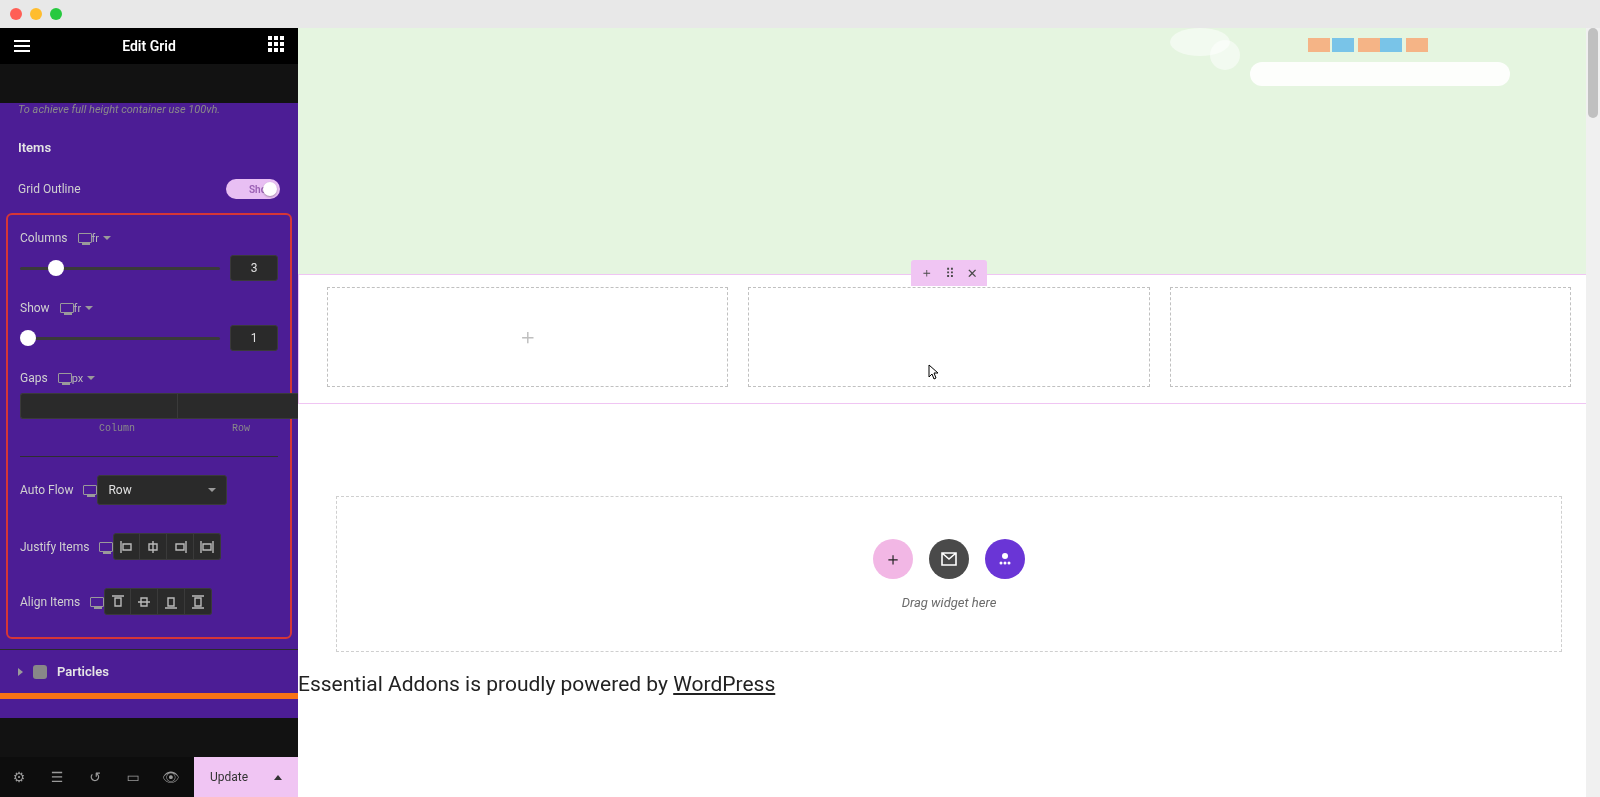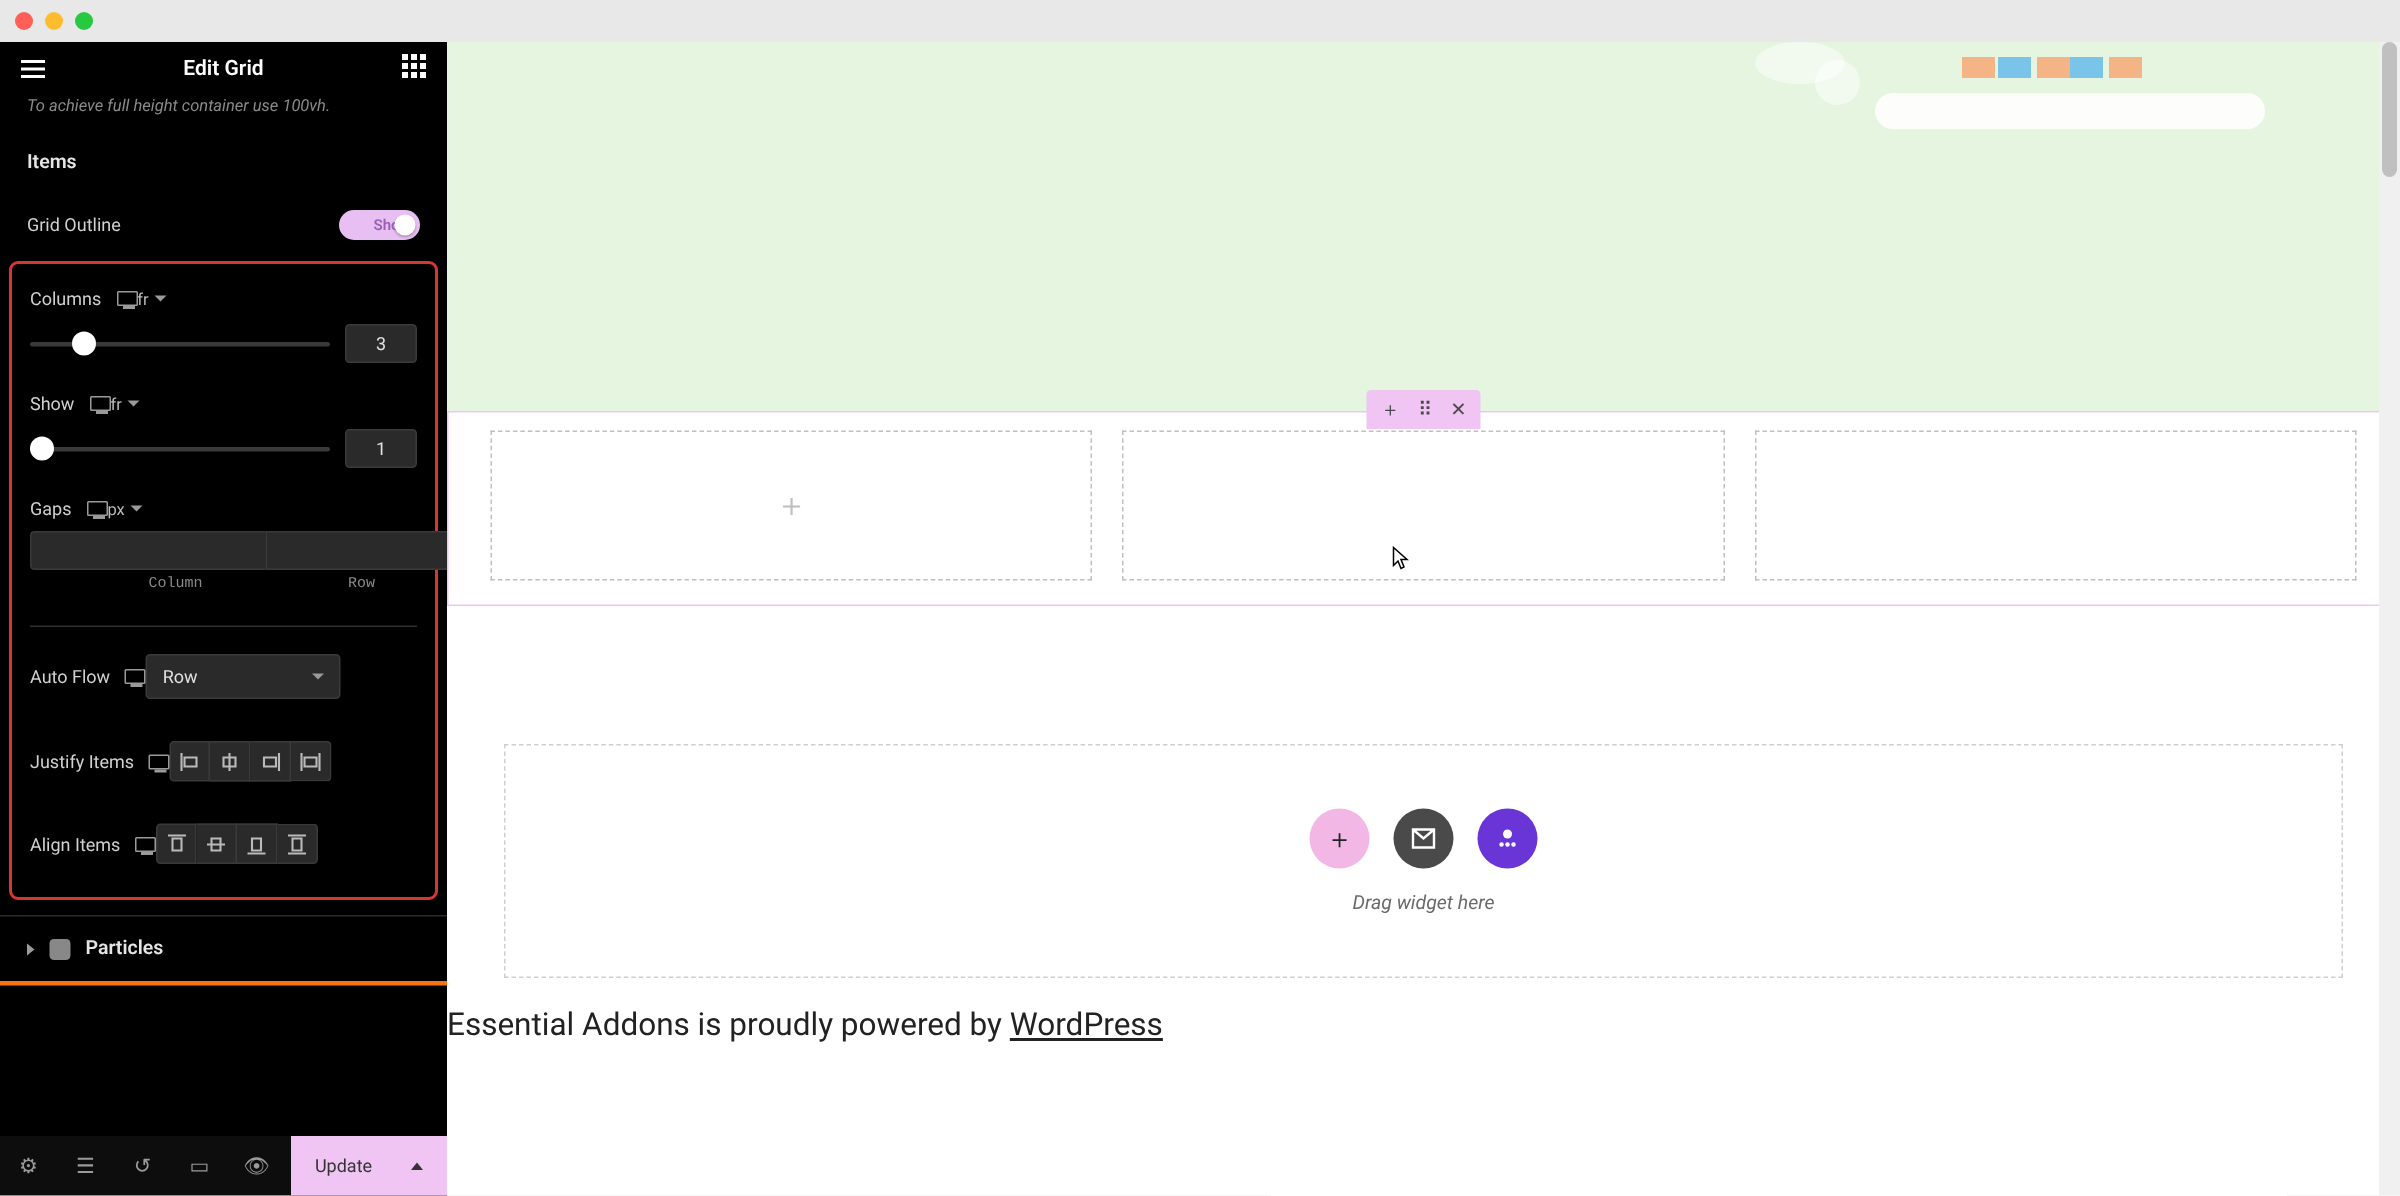--- a/index.html
+++ b/index.html
@@ -6,30 +6,30 @@
 body { background:#e8e8e8; width:1600px; height:797px; overflow:hidden; position:relative; }
 
 
 .window-chrome { height:28px; background:#e8e8e8; display:flex; align-items:center; padding-left:10px; gap:8px; }
 .dot { width:12px; height:12px; border-radius:50%; }
 .dot.red { background:#ff5f56; } .dot.yellow { background:#ffbd2e; } .dot.green { background:#27c93f; }
 
 .shell { display:flex; height:769px; }
 
 
-.sidebar { width:298px; background:#121212; color:#c0c0c0; display:flex; flex-direction:column; position:relative; }
+.sidebar { width:298px; background:#121212; color:#c0c0c0; display:flex; flex-direction:column; position:relative;gap:39px; }
 .side-header { height:36px; background:#000; display:flex; align-items:center; justify-content:space-between; padding:0 12px; color:#fff; font-size:14px; font-weight:600; }
 .hamburger, .dots-grid { width:20px; height:20px; display:flex; align-items:center; justify-content:center; cursor:pointer; }
 .hamburger span { display:block; width:16px; height:2px; background:#fff; position:relative; }
 .hamburger span::before,.hamburger span::after { content:""; position:absolute; left:0; width:16px; height:2px; background:#fff; }
 .hamburger span::before { top:-5px; } .hamburger span::after { top:5px; }
 .dots-grid { display:grid; grid-template-columns:repeat(3,4px); grid-template-rows:repeat(3,4px); gap:2px; }
 .dots-grid i { width:4px; height:4px; background:#fff; display:block; }
 
-.side-body { flex:1; overflow:auto; padding:0px 0 0; background:#000000; }
+.side-body { flex:1; overflow:auto; padding:0px 0 0; background:#4c1d95; }
 .truncated-hint { padding:0 18px 6px; color:#8a8a8a; font-style:italic; font-size:11px; }
 .section-label { padding:18px 18px 14px; color:#e5e5e5; font-size:13px; font-weight:600; }
 .row { padding:10px 18px; display:flex; align-items:center; justify-content:space-between; font-size:12px; color:#d0d0d0; }
 
 
 .toggle { width:54px; height:20px; background:#e8bff3; border-radius:12px; position:relative; cursor:pointer; display:flex; align-items:center; }
 .toggle .lbl { font-size:10px; font-weight:600; color:#9a60b4; margin-left:23px; }
 .toggle .knob { width:14px; height:14px; background:#fff; border-radius:50%; position:absolute; right:3px; top:3px; box-shadow:0 1px 2px rgba(0,0,0,.3); }
 
 
@@ -282,21 +282,21 @@
               </div>
             <div class="icon-btn">
                 <svg width="14" height="14" viewBox="0 0 14 14">
                   <path d="M1 1h12M1 13h12M4 3h6v8H4z" fill="none" stroke="#bababa" stroke-width="1.4"></path>
                 </svg>
               </div>
           </div>
         </div>
       </div>
 
-      <div class="accordion" style="border-bottom:3px solid #f97316;">
+      <div class="accordion" style="border-bottom:6px solid #f97316;">
         <span class="caret-r"></span>
         <span class="particles-ico"></span>
         <span>Particles</span>
       </div>
     </div>
 
     <div class="side-foot">
       <div class="foot-icons">
         <div class="fi">⚙</div>
         <div class="fi">☰</div>

